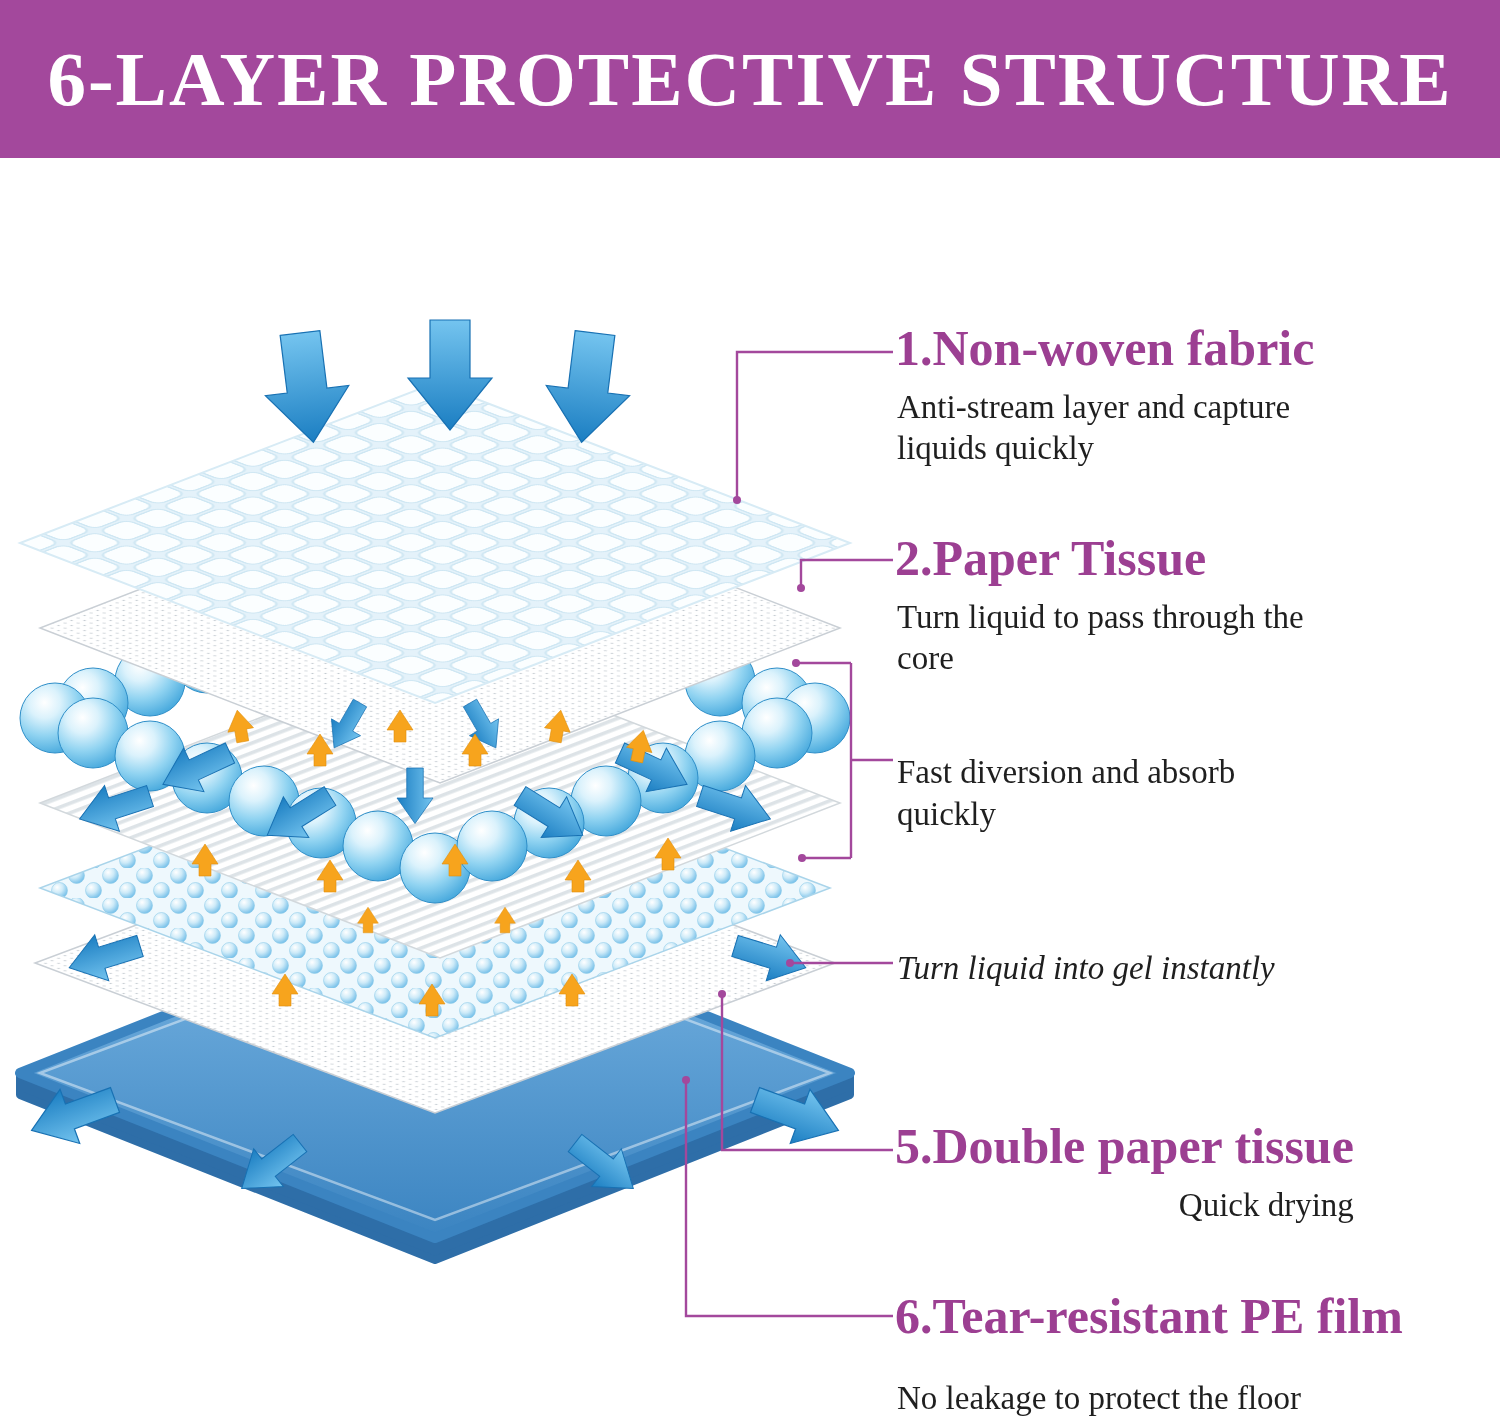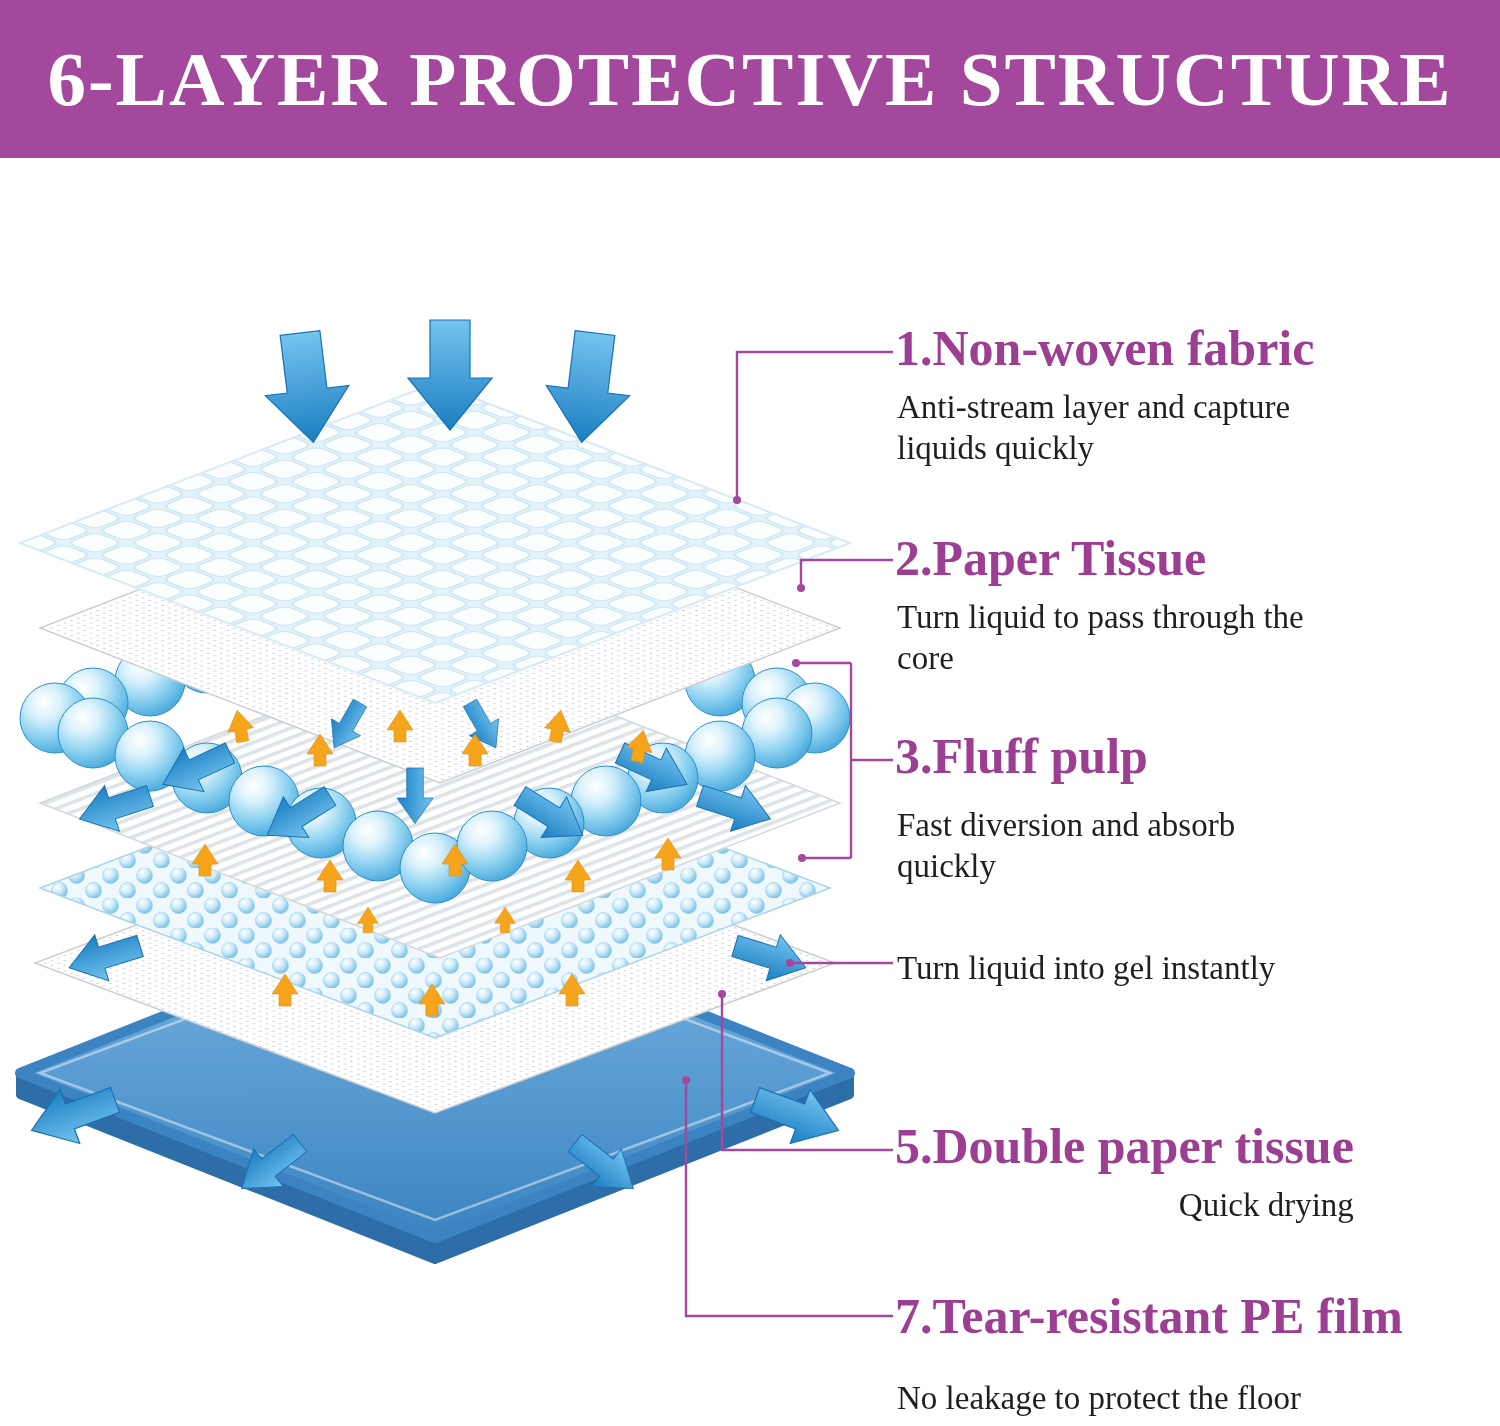--- a/index.html
+++ b/index.html
@@ -33,21 +33,21 @@
     margin:0;font-weight:700;font-size:50px;line-height:1.05;
     color:var(--heading);font-family:"Liberation Serif",serif;white-space:nowrap;
   }
   .label p{
     margin:12px 0 0 2px;font-size:33px;line-height:1.26;color:var(--body-text);
     font-family:"Liberation Serif",serif;
   }
   .label-1{top:322px;} .label-1 p{max-width:480px;}
   .label-2{top:532px;} .label-2 p{max-width:445px;}
   .label-3{top:730px;} .label-3 p{max-width:430px;margin-top:22px;}
-  .label-4{top:936px;} .label-4 p{max-width:540px;}
+  .label-4{top:936px;} .label-4 p{max-width:540px;font-style:italic;}
   .label-5{top:1120px;} .label-5 p{max-width:540px;text-align:right;}
   .label-6{top:1290px;} .label-6 p{max-width:580px;margin-top:35px;}
 </style>
 </head>
 <body>
 
 <header class="banner">
   <h1>6-LAYER PROTECTIVE STRUCTURE</h1>
 </header>
 
@@ -238,27 +238,26 @@
 <section class="labels">
   <div class="label label-1">
     <h2>1.Non-woven fabric</h2>
     <p>Anti-stream layer and capture liquids quickly</p>
   </div>
   <div class="label label-2">
     <h2>2.Paper Tissue</h2>
     <p>Turn liquid to pass through the core</p>
   </div>
   <div class="label label-3">
-    <h2>3.Fluff  pulp</h2>
     <p>Fast diversion and absorb quickly</p>
   </div>
   <div class="label label-4">
     <p>Turn liquid into gel instantly</p>
   </div>
   <div class="label label-5">
     <h2>5.Double paper tissue</h2>
     <p>Quick drying</p>
   </div>
   <div class="label label-6">
-    <h2>7.Tear-resistant PE film</h2>
+    <h2>6.Tear-resistant PE film</h2>
     <p>No leakage to protect the floor</p>
   </div>
 </section>
 
 </body></html>

